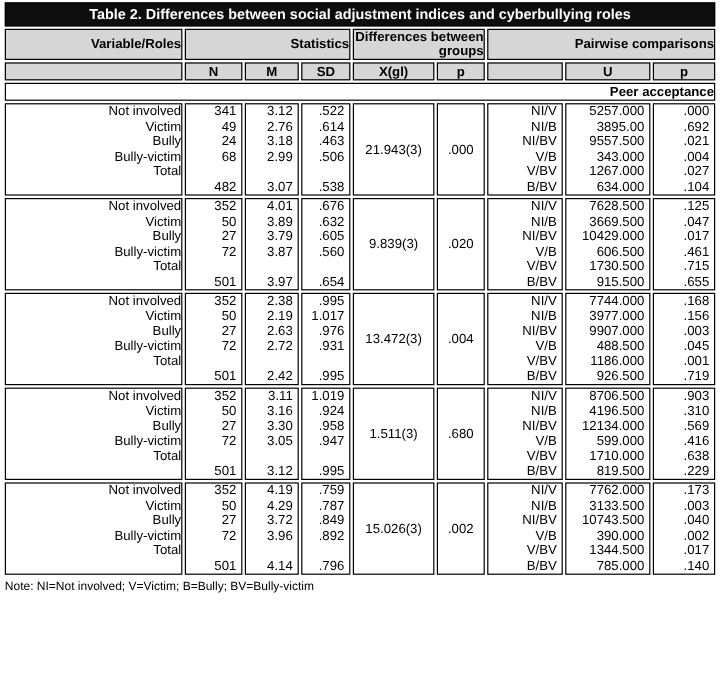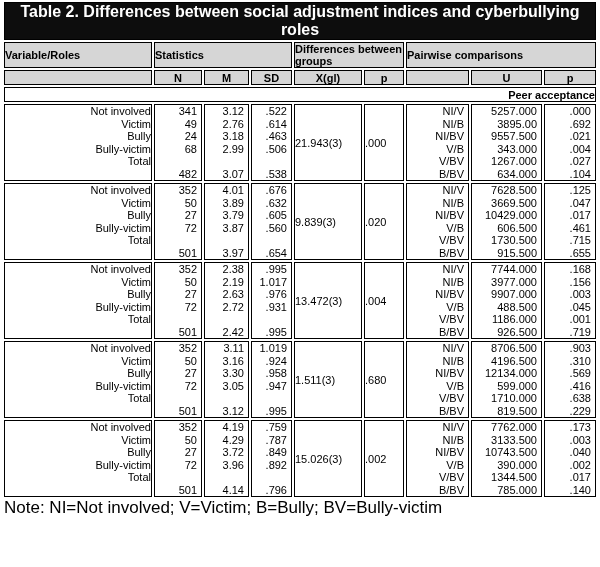--- a/index.html
+++ b/index.html
@@ -11,40 +11,40 @@
   table.main{
     border-collapse:separate;border-spacing:2px;table-layout:fixed;
     width:596px;margin:0 0 0 2px;
   }
   td{
     border:1px solid #000;box-sizing:border-box;padding:0;
     font-size:11px;vertical-align:top;overflow:hidden;
   }
   td.title{
     background:#0d0d0d;color:#fff;font-weight:bold;text-align:center;
-    font-size:16px;height:20px;vertical-align:middle;
+    font-size:12px;height:20px;vertical-align:middle;
   }
   td.h1{
-    background:#d6d6d6;font-weight:bold;text-align:left;
+    background:#d6d6d6;font-weight:bold;text-align:right;
     vertical-align:middle;height:26px;line-height:12px;
   }
   td.h2{
     background:#d6d6d6;font-weight:bold;text-align:center;
     vertical-align:middle;height:15px;
   }
   td.sec{
     font-weight:bold;text-align:right;padding-left:4px;
     height:15px;vertical-align:middle;
   }
-  td.mid{vertical-align:middle;}
+  td.mid{vertical-align:middle;text-align:center;}
   .ln{height:12.5px;line-height:12.5px;white-space:nowrap;font-size:11px;}
   .ln.l{text-align:right;padding-left:4px;}
   .ln.r{text-align:right;padding-right:4px;}
   .note{
-    font-size:17px;line-height:13px;padding:2px 0 0 4px;color:#000;
+    font-size:10px;line-height:13px;padding:2px 0 0 4px;color:#000;
   }
 </style>
 </head>
 <body>
 
 <table class="main">
   <colgroup>
     <col style="width:148px">
       <col style="width:48px">
       <col style="width:45px">

